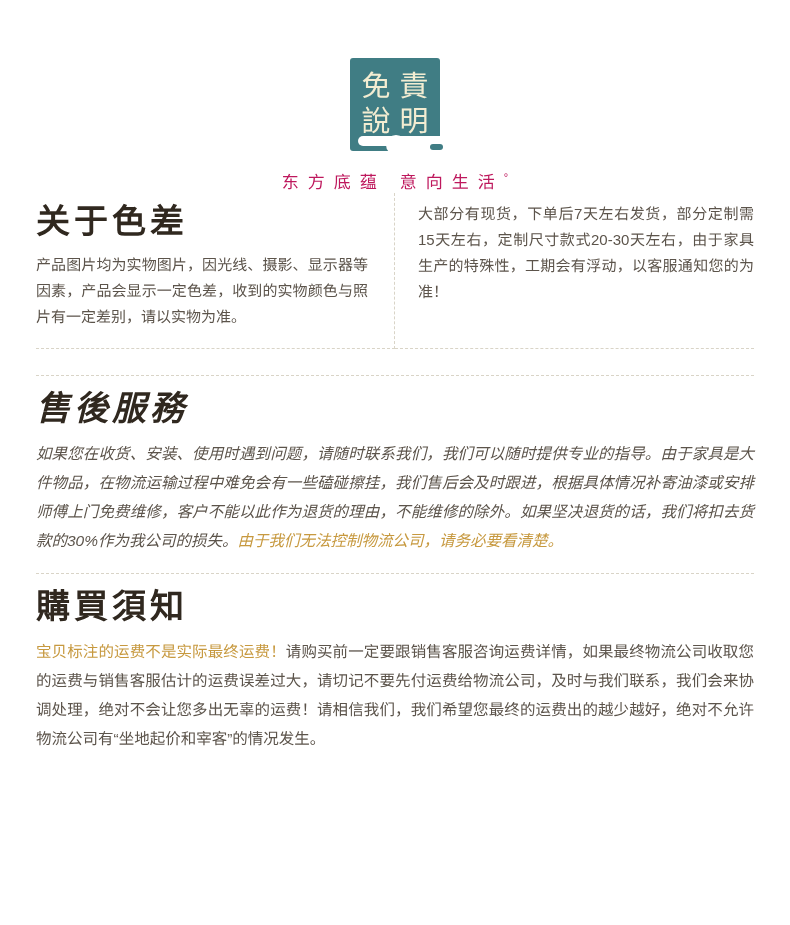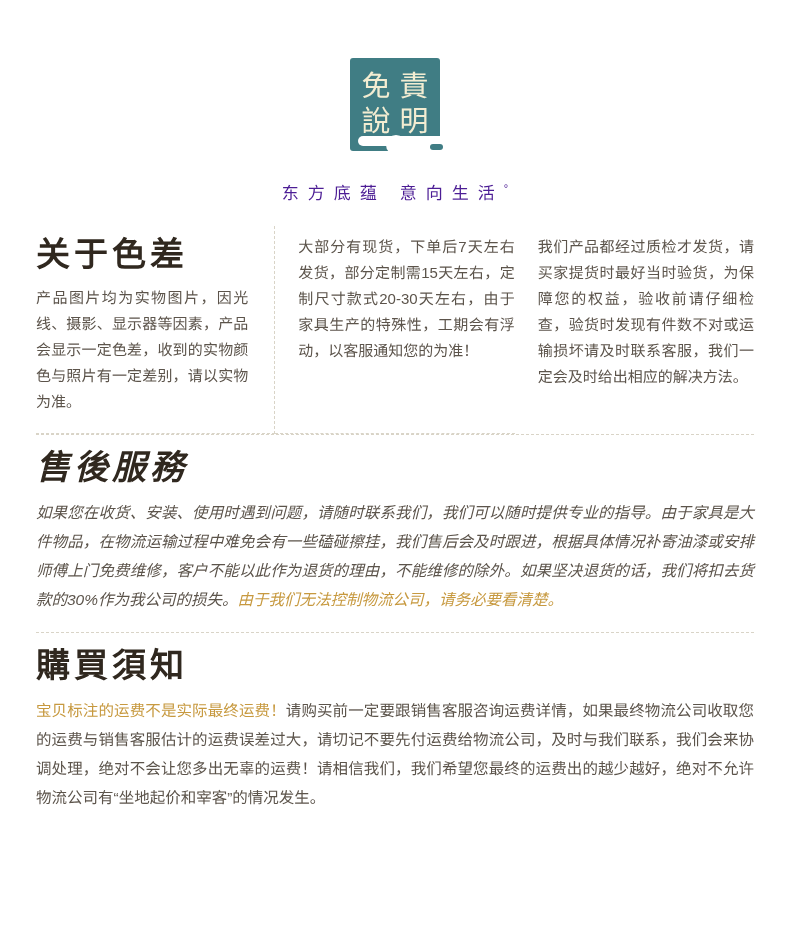--- a/index.html
+++ b/index.html
@@ -40,37 +40,37 @@
   }
   .badge-cloud {
     position: absolute;
     left: 0;
     bottom: -3px;
     width: 100px;
     height: 24px;
     overflow: visible;
   }
   .tagline {
-    margin-top: 28px;
+    margin-top: 17px;
     font-size: 17px;
-    color: #4c1d95;
+    color: #be185d;
     letter-spacing: 9px;
     white-space: nowrap;
   }
   .tagline .gap { display: inline-block; width: 14px; }
   .degree {
     vertical-align: super;
     font-size: 11px;
     letter-spacing: 0;
   }
   
   .grid {
     display: grid;
-    grid-template-columns: 1fr 1fr 1fr;
-    margin-top: 22px;
+    grid-template-columns: 1fr 1fr;
+    margin-top: 0;
     border-bottom: 1px dashed #d9d4c7;
   }
   .cell { box-sizing: border-box; padding: 8px 0 18px 0; }
   .cell-left  { border-right: 1px dashed #d9d4c7; padding-right: 26px; }
   .cell-right { padding-left: 23px; }
   .cell-top   { border-bottom: 1px dashed #d9d4c7; }
   .section-title {
     margin: 0 0 11px 0;
     font-family: "DejaVu Serif", "Liberation Serif", serif;
     font-weight: bold;
@@ -134,21 +134,20 @@
       <h2 class="section-title">关于色差</h2>
       <p class="body-text">产品图片均为实物图片，因光线、摄影、显示器等因素，产品会显示一定色差，收到的实物颜色与照片有一定差别，请以实物为准。</p>
     </section>
 
     <section class="cell cell-right cell-top">
       <p class="body-text">大部分有现货，下单后7天左右发货，部分定制需15天左右，定制尺寸款式20-30天左右，由于家具生产的特殊性，工期会有浮动，以客服通知您的为准！</p>
     </section>
 
 
     <section class="cell cell-right">
-      <p class="body-text">我们产品都经过质检才发货，请买家提货时最好当时验货，为保障您的权益，验收前请仔细检查，验货时发现有件数不对或运输损坏请及时联系客服，我们一定会及时给出相应的解决方法。</p>
     </section>
 
   </main>
 
   <section class="section-full with-divider">
     <h2 class="section-title">售後服務</h2>
     <p class="body-text"><span>如果您在收货、安装、使用时遇到问题，请随时联系我们，我们可以随时提供专业的指导。由于家具是大件物品，在物流运输过程中难免会有一些磕碰擦挂，我们售后会及时跟进，根据具体情况补寄油漆或安排师傅上门免费维修，客户不能以此作为退货的理由，不能维修的除外。如果坚决退货的话，我们将扣去货款的30%作为我公司的损失。</span><span class="highlight">由于我们无法控制物流公司，请务必要看清楚。</span></p>
   </section>
 
   <section class="section-full">

